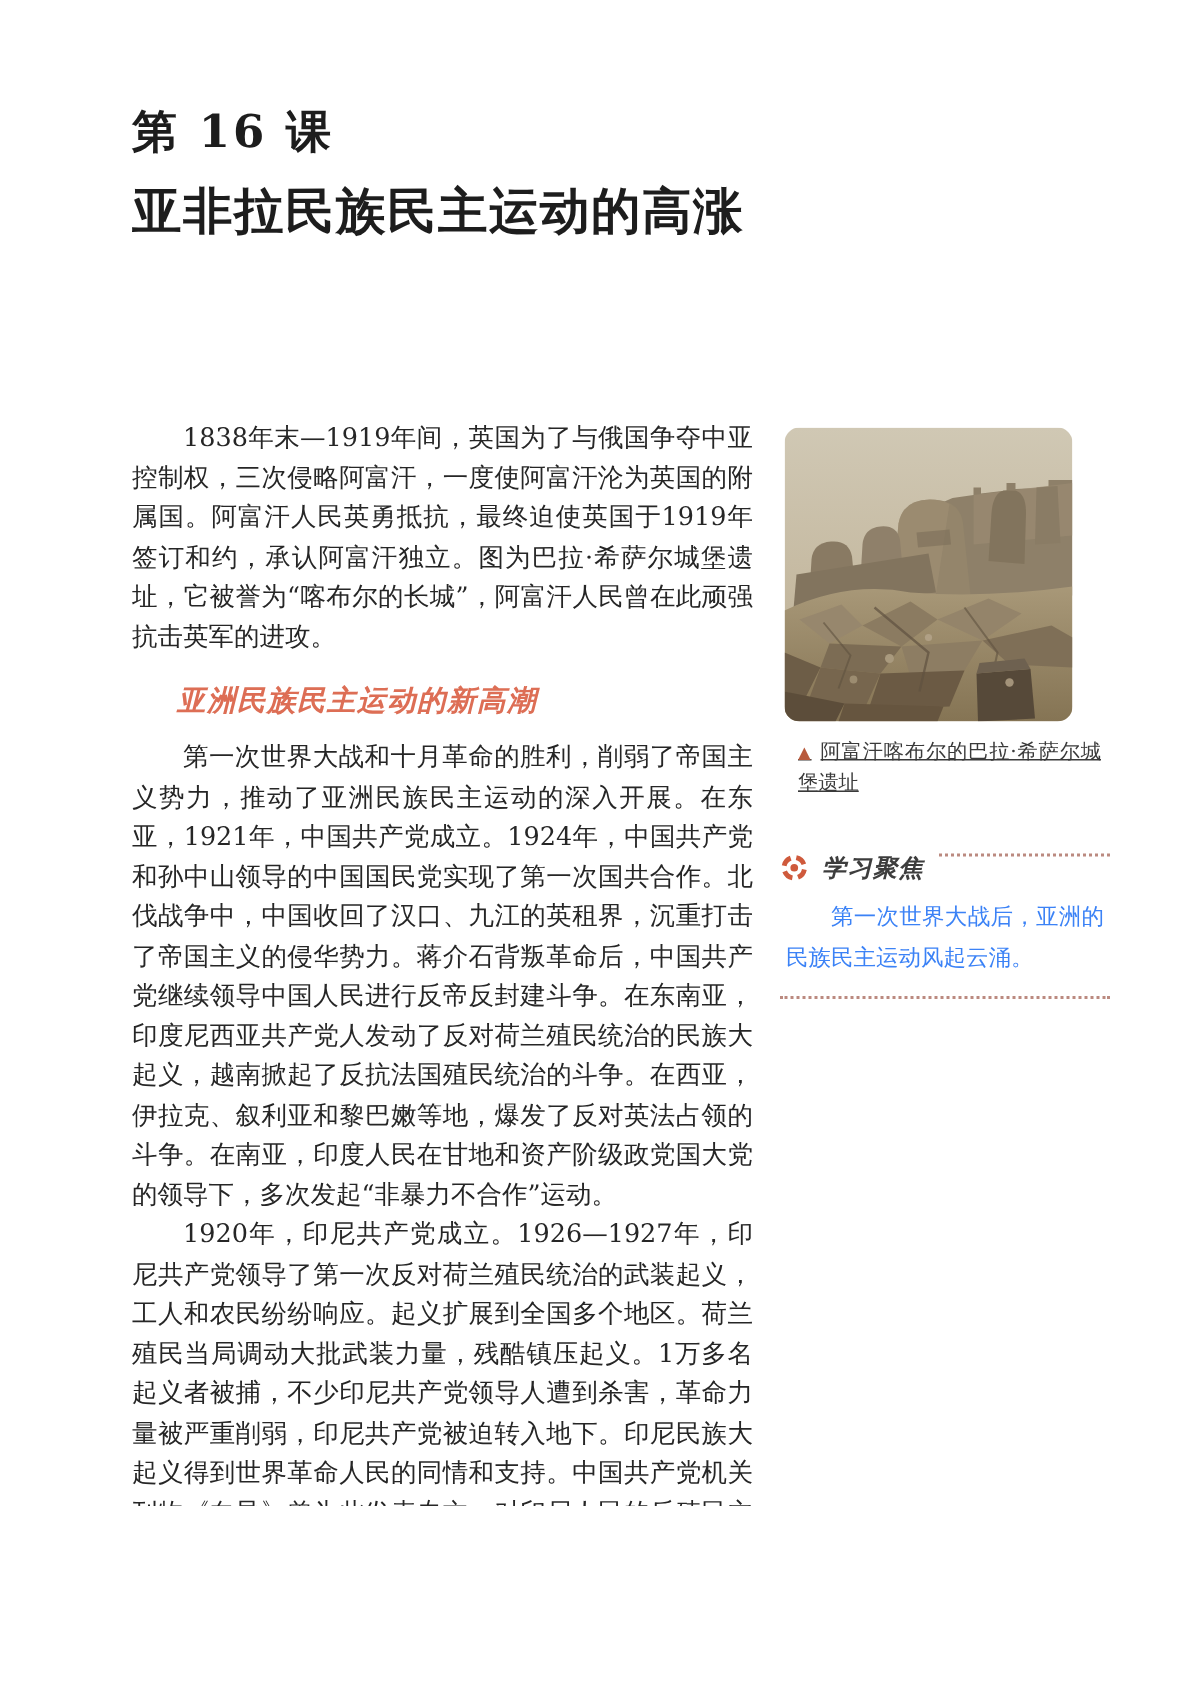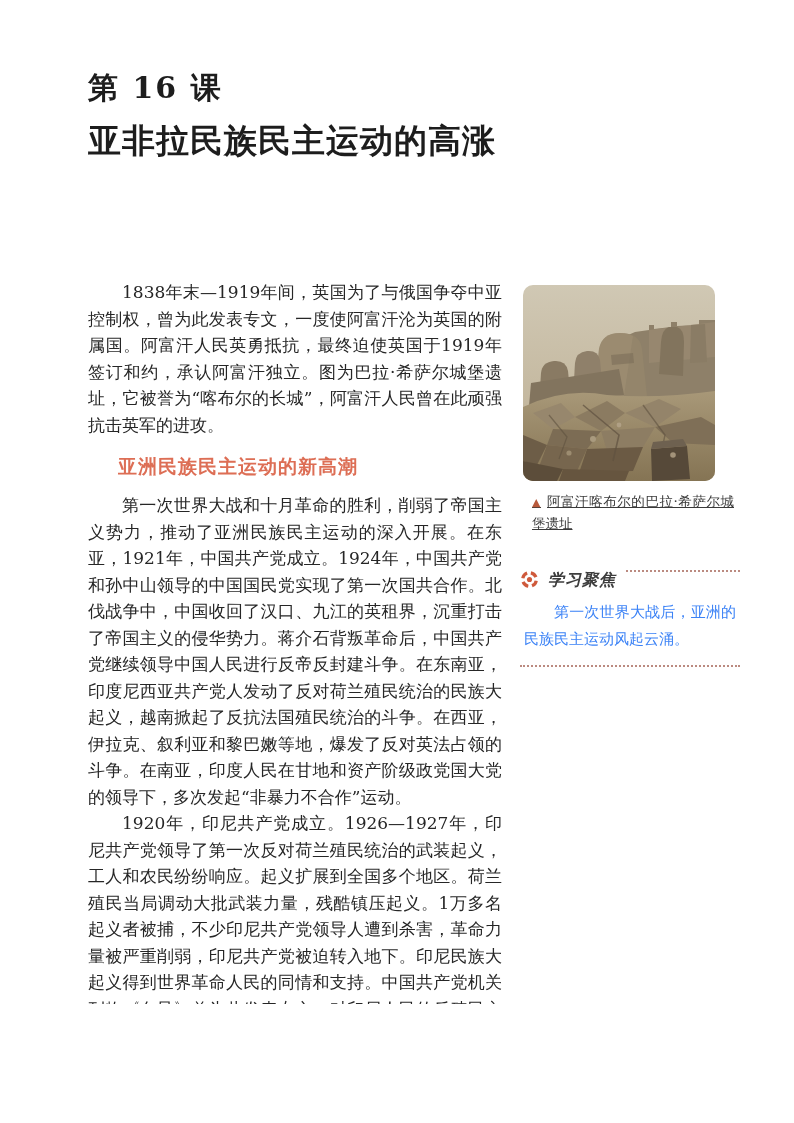--- a/index.html
+++ b/index.html
@@ -92,22 +92,22 @@
 <body>
 
 <div class="page">
 
   <div class="title-block">
     <div class="lesson-number">第 16 课</div>
     <div class="lesson-title">亚非拉民族民主运动的高涨</div>
   </div>
 
   <div class="main-col">
-    <p class="body-par">1838年末—1919年间，英国为了与俄国争夺中亚控制权，曾为此发表专文，一度使阿富汗沦为英国的附属国。阿富汗人民英勇抵抗，最终迫使英国于1919年签订和约，承认阿富汗独立。图为巴拉·希萨尔城堡遗址，它被誉为“喀布尔的长城”，阿富汗人民曾在此顽强抗击英军的进攻。</p>
-    <h2 class="section-heading" style="color:#dd6e55;">亚洲民族民主运动的新高潮</h2>
+    <p class="body-par">1838年末—1919年间，英国为了与俄国争夺中亚控制权，三次侵略阿富汗，一度使阿富汗沦为英国的附属国。阿富汗人民英勇抵抗，最终迫使英国于1919年签订和约，承认阿富汗独立。图为巴拉·希萨尔城堡遗址，它被誉为“喀布尔的长城”，阿富汗人民曾在此顽强抗击英军的进攻。</p>
+    <h2 class="section-heading" style="color:#dd6e55;font-style:italic;">亚洲民族民主运动的新高潮</h2>
     <p class="body-par">第一次世界大战和十月革命的胜利，削弱了帝国主义势力，推动了亚洲民族民主运动的深入开展。在东亚，1921年，中国共产党成立。1924年，中国共产党和孙中山领导的中国国民党实现了第一次国共合作。北伐战争中，中国收回了汉口、九江的英租界，沉重打击了帝国主义的侵华势力。蒋介石背叛革命后，中国共产党继续领导中国人民进行反帝反封建斗争。在东南亚，印度尼西亚共产党人发动了反对荷兰殖民统治的民族大起义，越南掀起了反抗法国殖民统治的斗争。在西亚，伊拉克、叙利亚和黎巴嫩等地，爆发了反对英法占领的斗争。在南亚，印度人民在甘地和资产阶级政党国大党的领导下，多次发起“非暴力不合作”运动。</p>
     <p class="body-par">1920年，印尼共产党成立。1926—1927年，印尼共产党领导了第一次反对荷兰殖民统治的武装起义，工人和农民纷纷响应。起义扩展到全国多个地区。荷兰殖民当局调动大批武装力量，残酷镇压起义。1万多名起义者被捕，不少印尼共产党领导人遭到杀害，革命力量被严重削弱，印尼共产党被迫转入地下。印尼民族大起义得到世界革命人民的同情和支持。中国共产党机关刊物《向导》曾为此发表专文，对印尼人民的反殖民主义斗争表示深切的同情。</p>
   </div>
 
   <div class="right-col">
 
     <div class="photo-wrap">
       <svg viewBox="0 0 192 196" width="192" height="196">
         <defs>
           <linearGradient id="sky" x1="0" y1="0" x2="0" y2="1">

